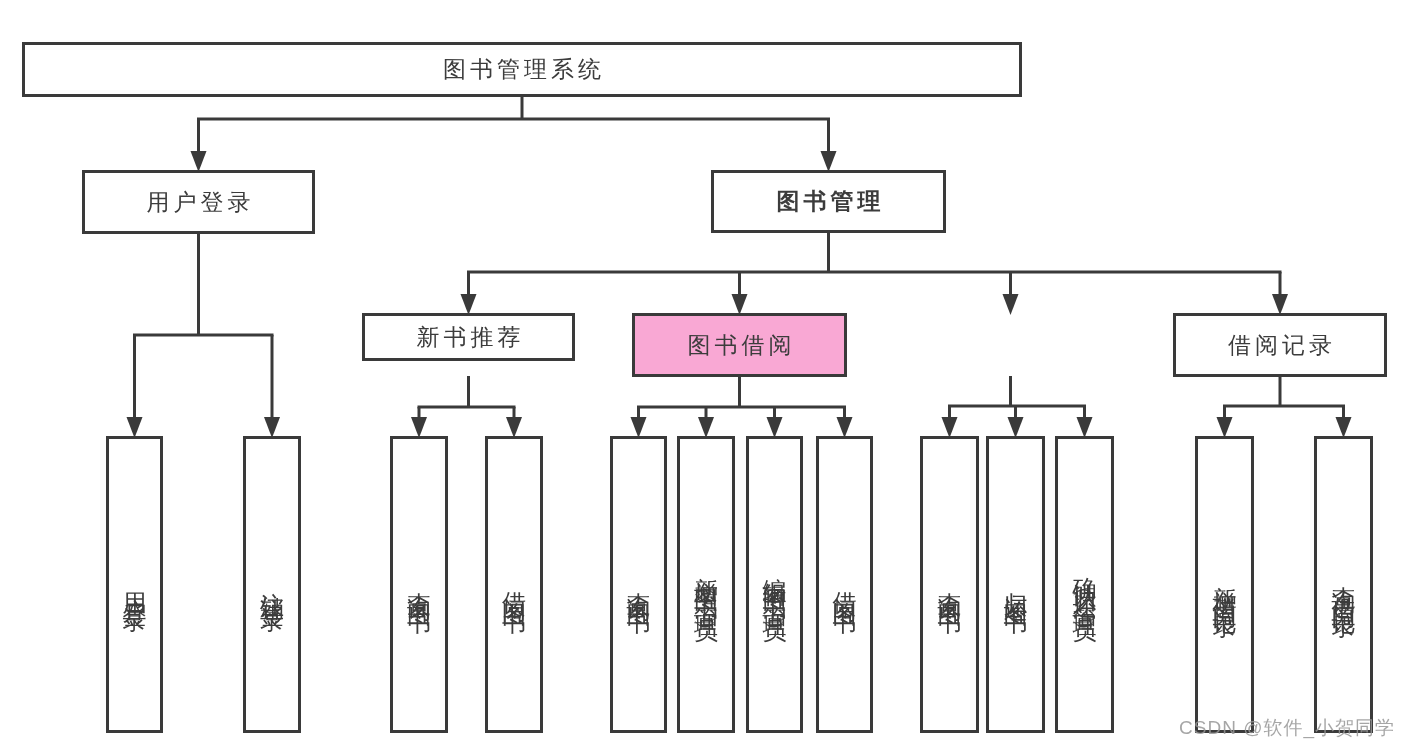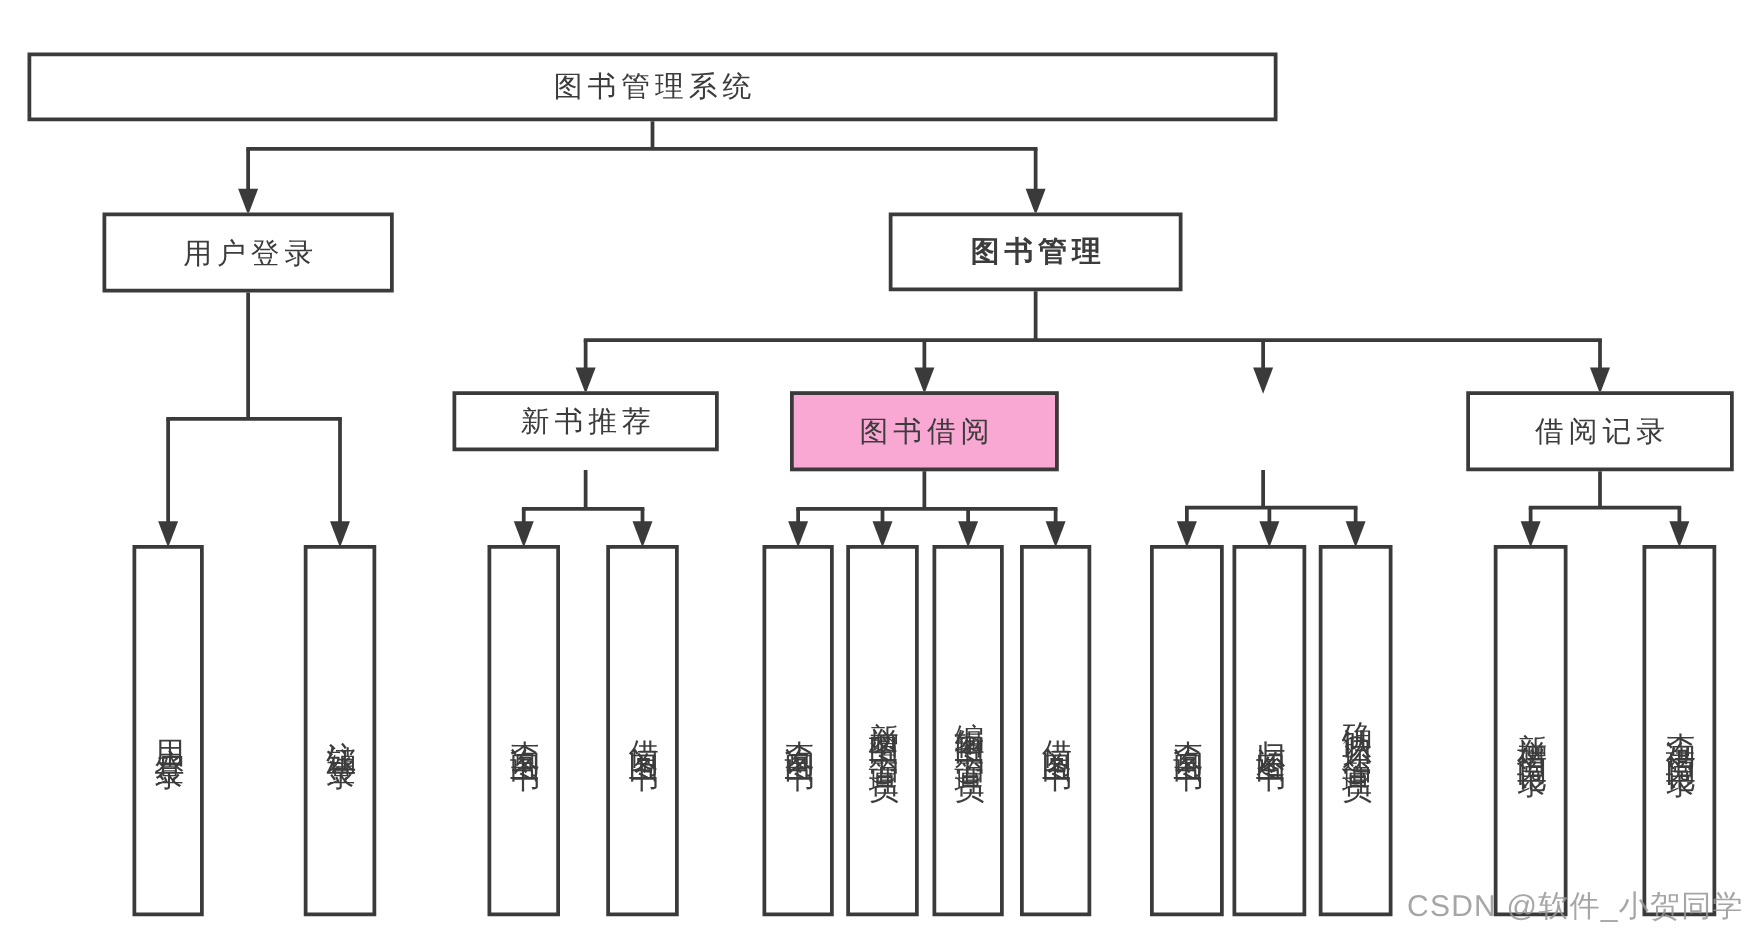--- a/index.html
+++ b/index.html
@@ -43,21 +43,21 @@
   .node.vertical .label {
     writing-mode: vertical-rl;
     font-size: 24px;
     letter-spacing: 6px;
     line-height: 1;
   }
   #watermark {
     position: absolute;
     right: 10px;
     bottom: 6px;
-    font-size: 24px;
+    font-size: 19px;
     color: rgba(150, 150, 150, 0.85);
     letter-spacing: 1px;
     z-index: 5;
     white-space: nowrap;
   }
 </style>
 </head>
 <body>
 
 <div id="canvas">

